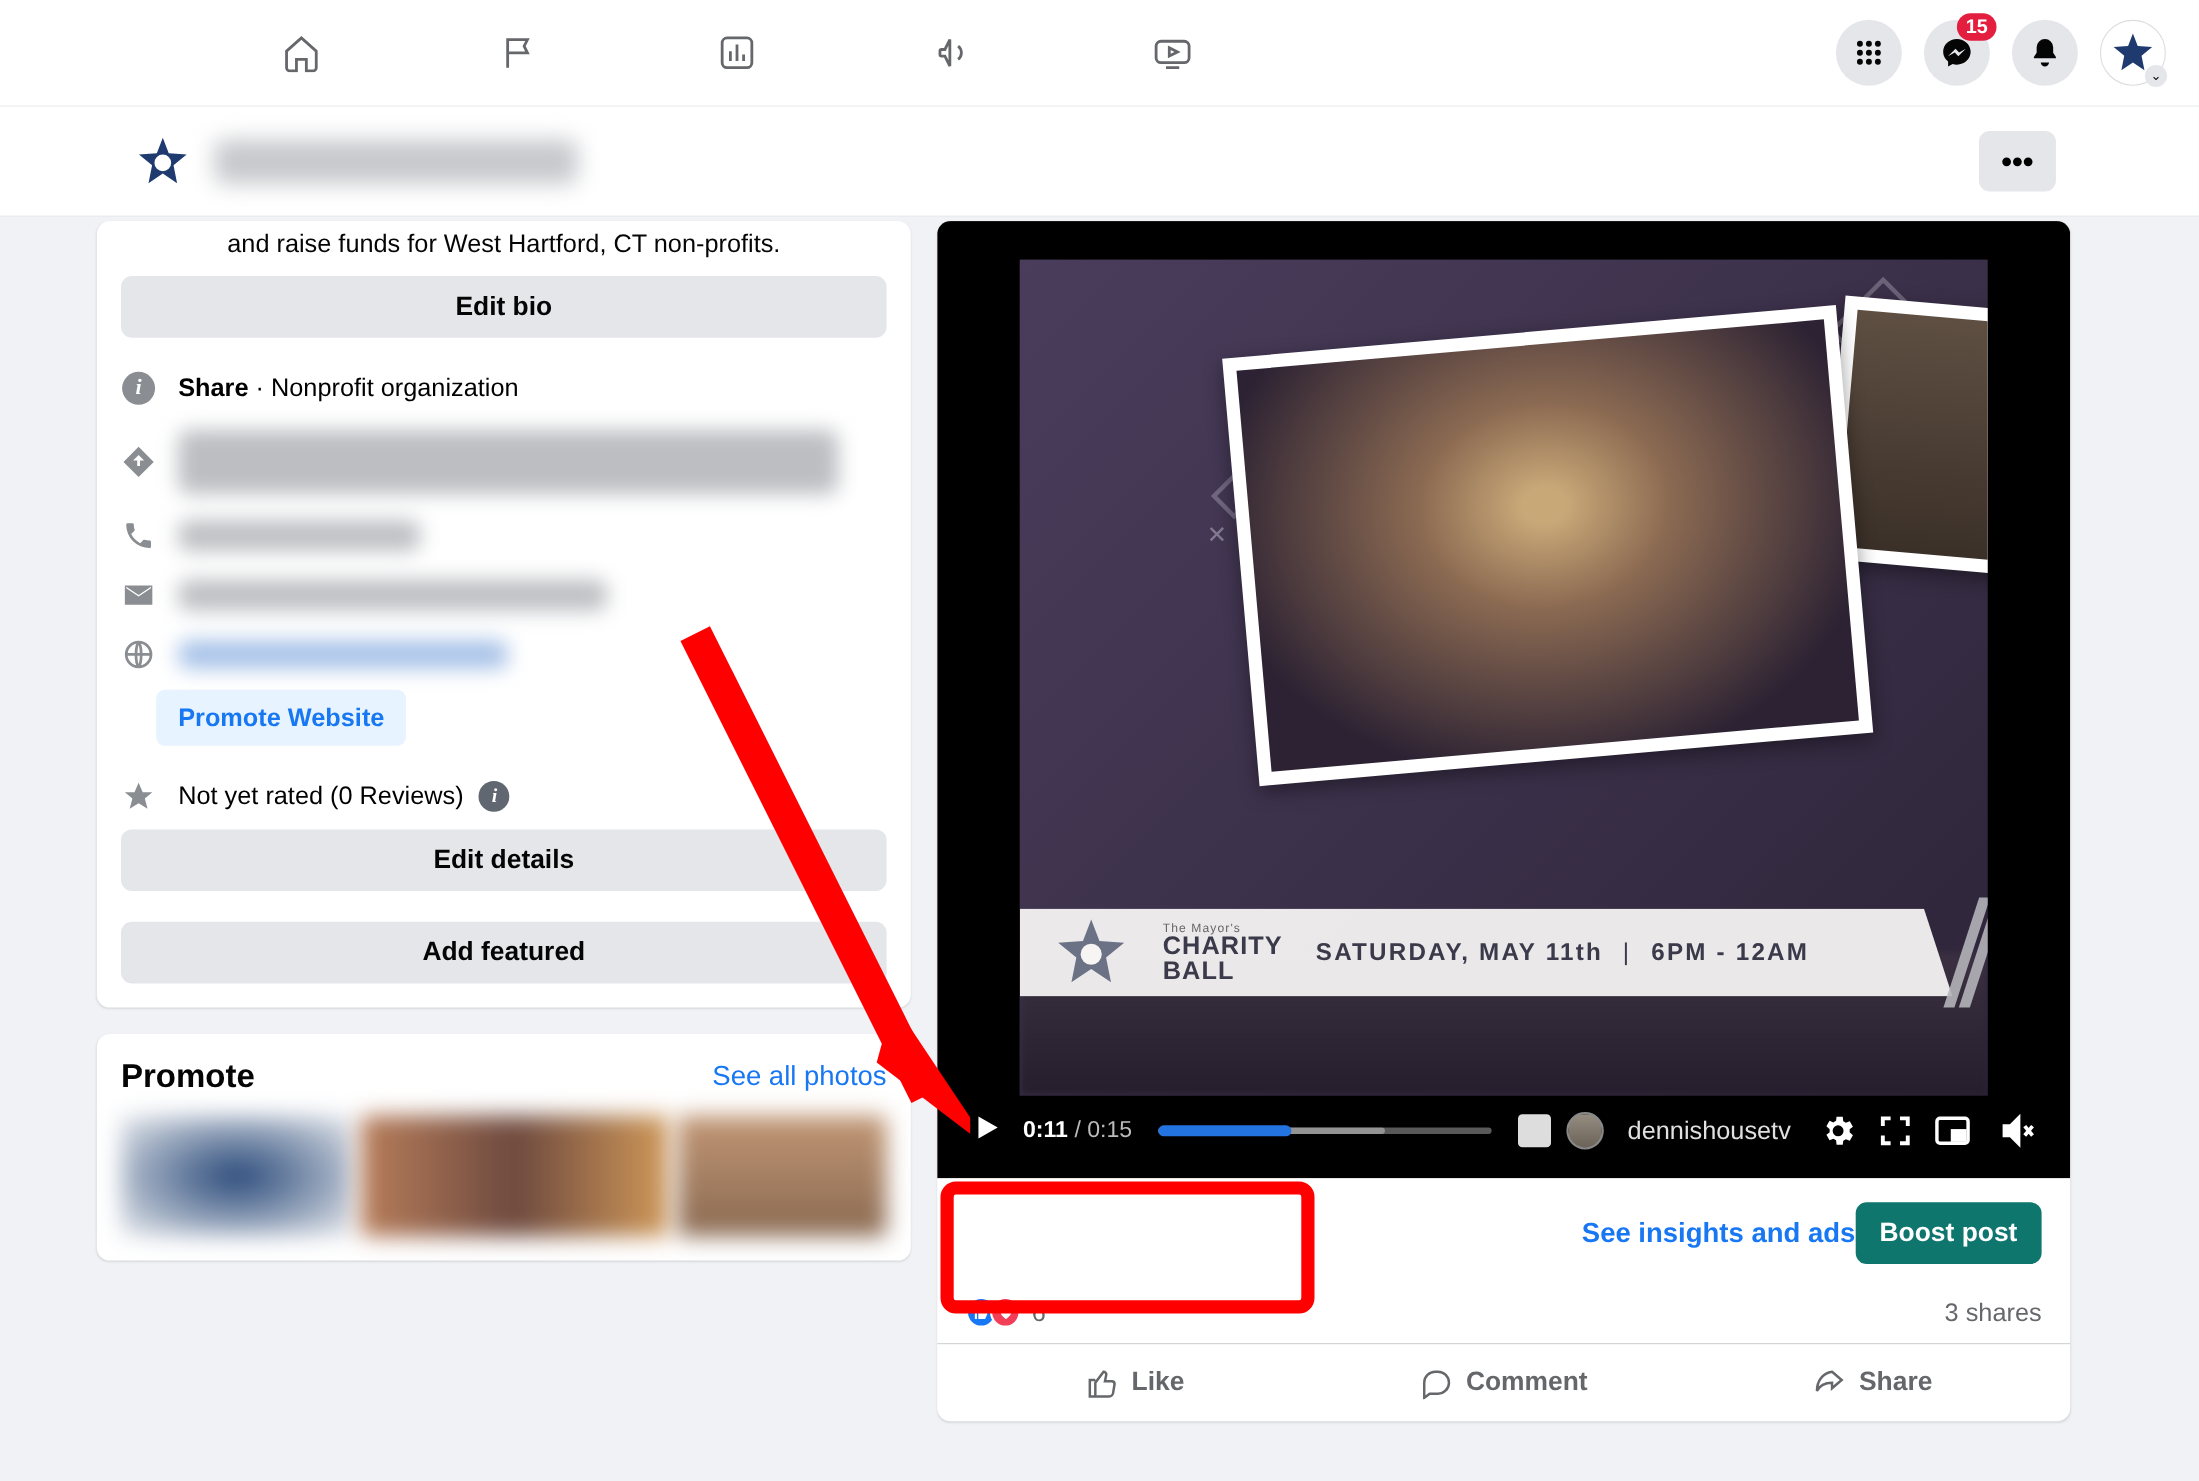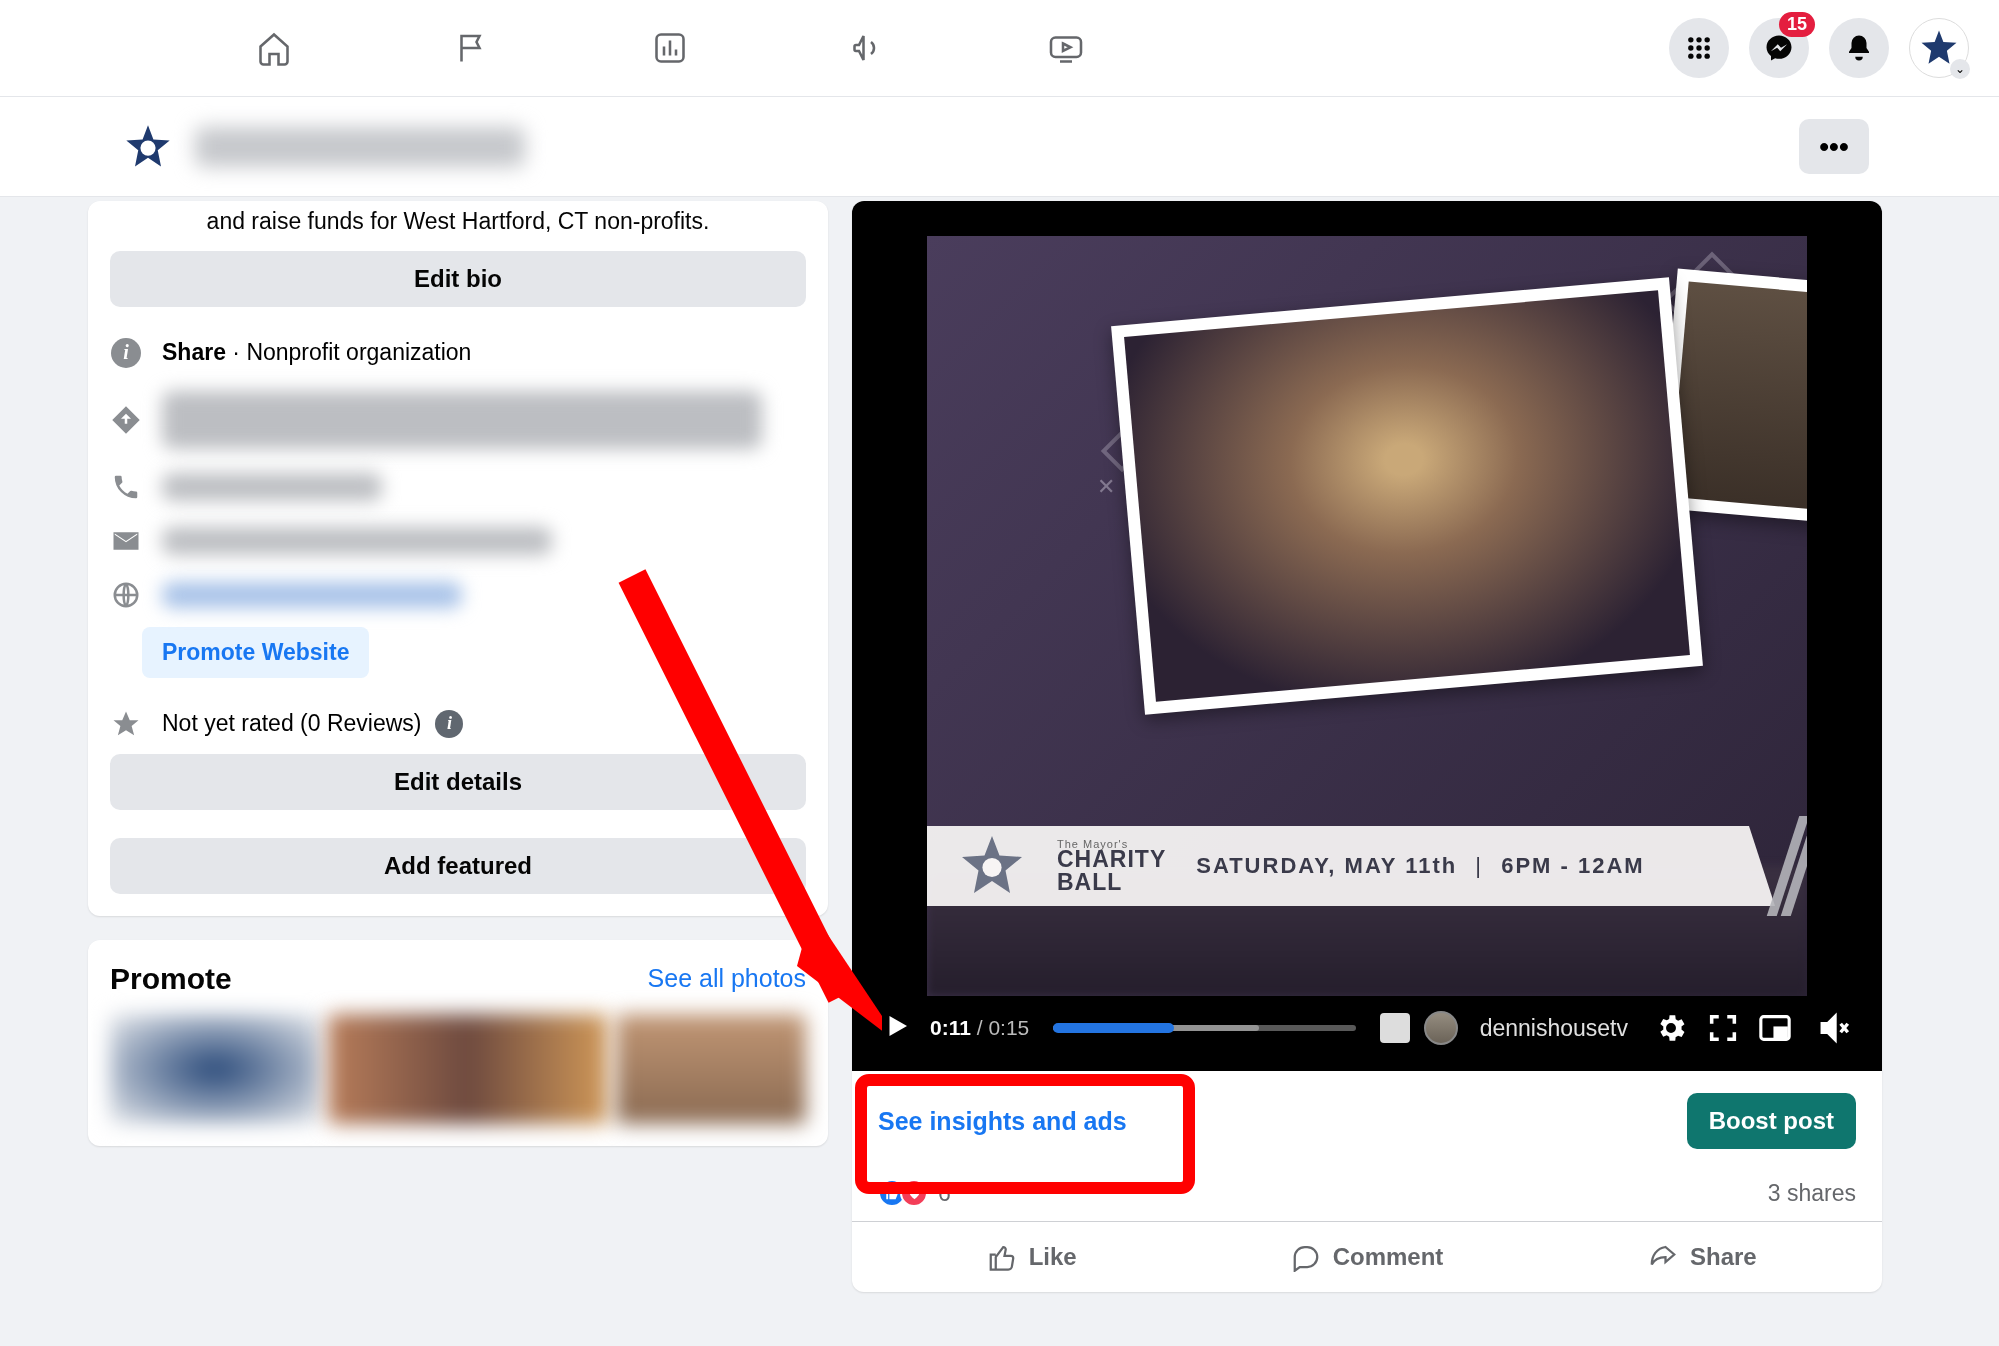--- a/index.html
+++ b/index.html
@@ -70,21 +70,21 @@
     .play-btn { cursor: pointer; }
     .vc-time { font-size: 21px; }
     .progress-bar { flex: 1; height: 6px; background: rgba(255,255,255,0.35); border-radius: 3px; position: relative; margin: 0 6px; }
     .progress-fill { position: absolute; left: 0; top: -2px; height: 10px; width: 40%; background: #2374e1; border-radius: 5px; }
     .progress-load { position: absolute; left: 0; top: 0; height: 6px; width: 68%; background: rgba(255,255,255,0.35); border-radius: 3px; }
     .vc-icon { width: 34px; height: 34px; cursor: pointer; display:flex; align-items:center; justify-content:center;}
     .watermark-logo { width: 30px; height: 30px; background: #ddd; border-radius: 4px; margin-right: -4px;}
     .watermark-avatar { width: 34px; height: 34px; background: linear-gradient(#958d80, #6b6358); border-radius: 50%; border:2px solid #888;}
     .watermark-text { font-size: 23px; color: rgba(255,255,255,0.88); margin-left: 4px; margin-right: 8px;}
 
-    .post-actions-row { display: flex; justify-content: space-between; align-items: center; padding: 22px 26px; gap: 24px; }
+    .post-actions-row { display: flex; justify-content: flex-end; align-items: center; padding: 22px 26px; }
     .insights-link { color: #1877f2; font-size: 25px; font-weight: 600; cursor: pointer; }
     .boost-btn { background: #0f766e; color: #fff; font-size: 24px; font-weight: 600; padding: 14px 22px; border: none; border-radius: 10px; cursor: pointer; }
     
     .reactions-row { display: flex; justify-content: space-between; align-items: center; padding: 8px 26px 14px 26px; border-bottom: 1px solid #ced0d4; }
     .reactions-left { display: flex; align-items: center; gap: 10px;}
     .reaction-icons { display: flex; }
     .reaction-bubble { width: 28px; height: 28px; border-radius: 50%; border: 2px solid #fff; display:flex; align-items:center; justify-content:center; margin-left:-6px; }
     .reaction-bubble:first-child { margin-left: 0; }
     .reaction-count { color: #65676b; font-size: 23px; }
     .shares-text { color: #65676b; font-size: 23px; }

